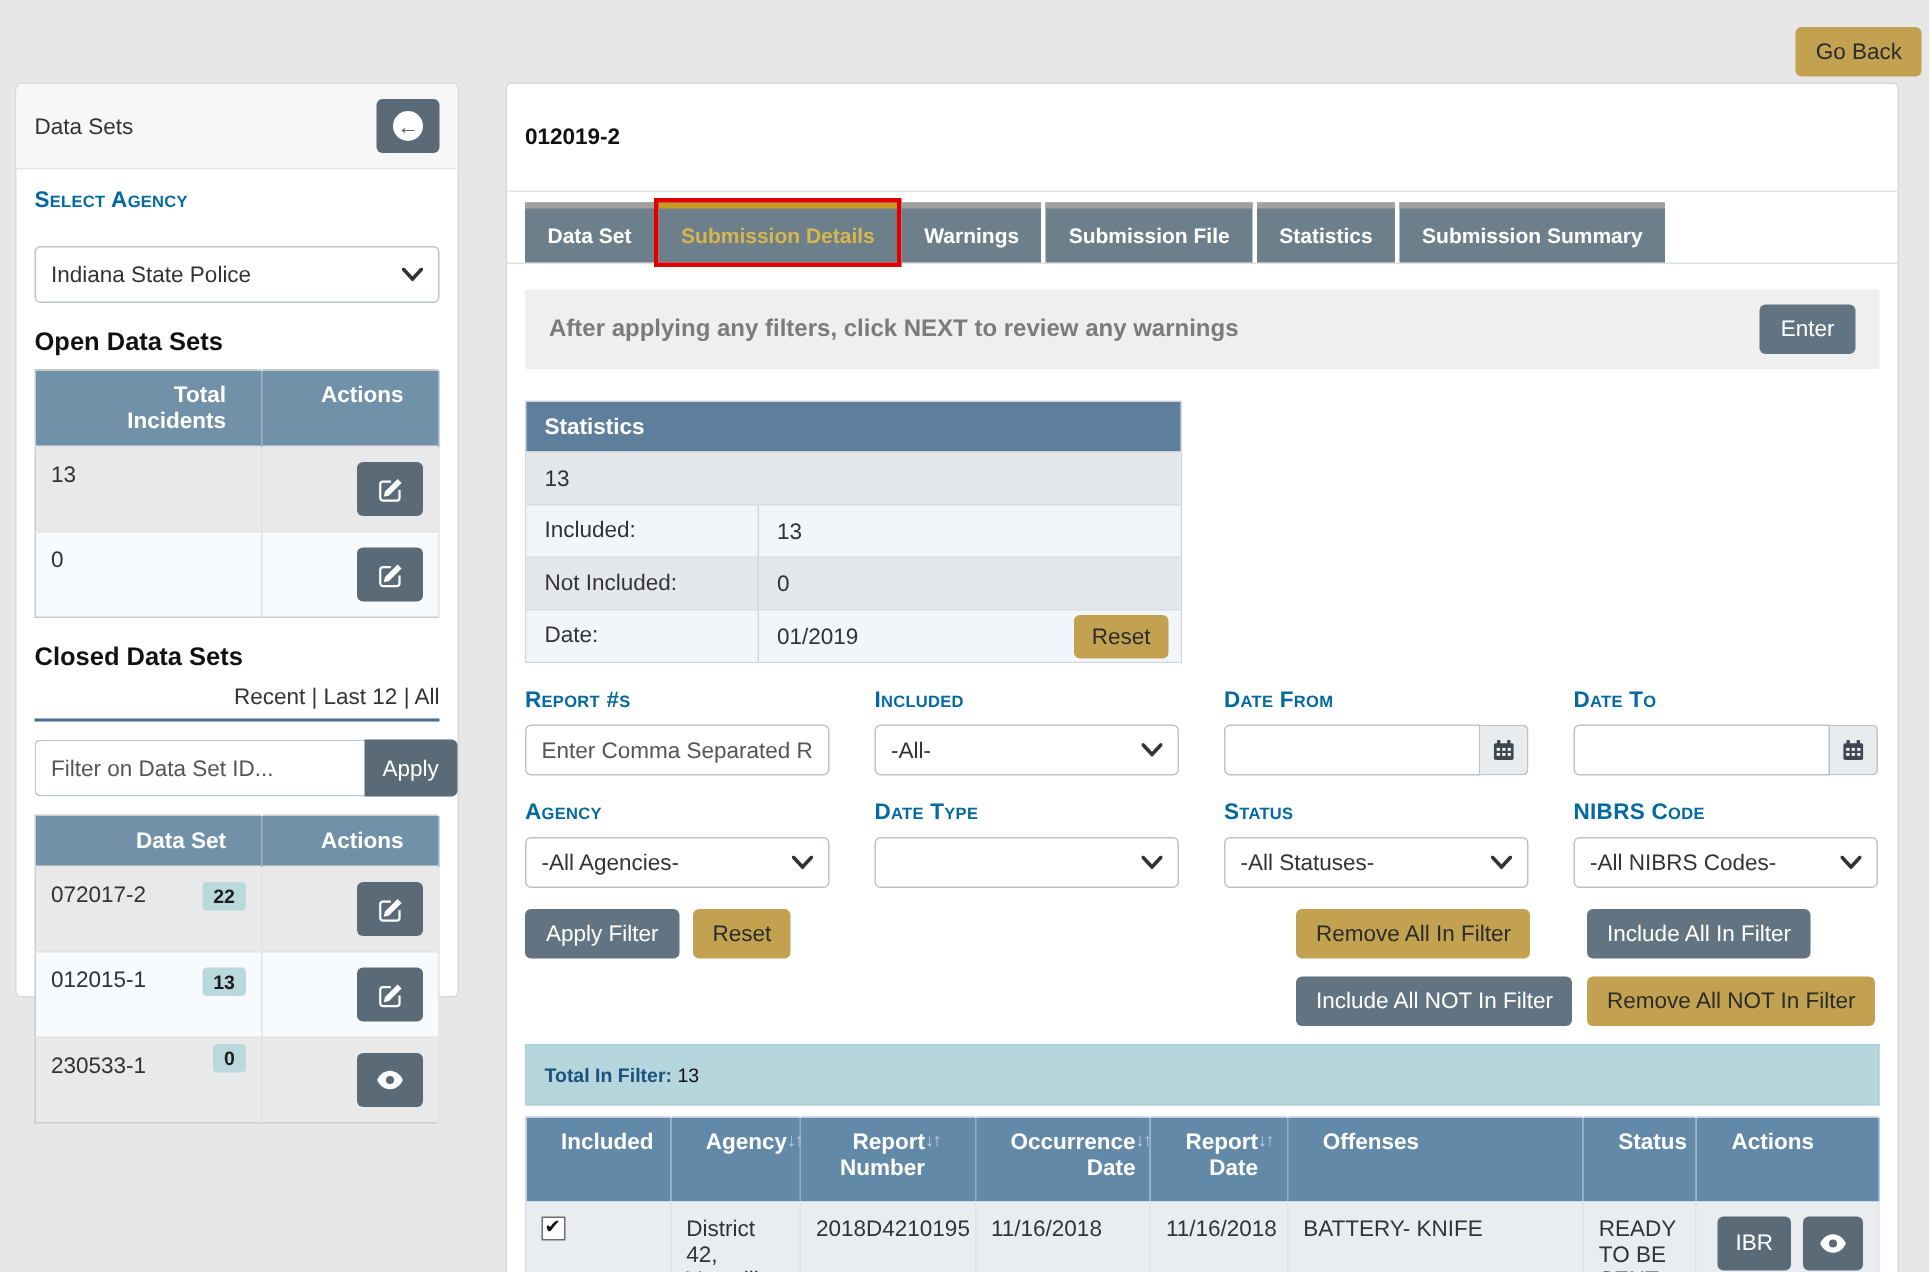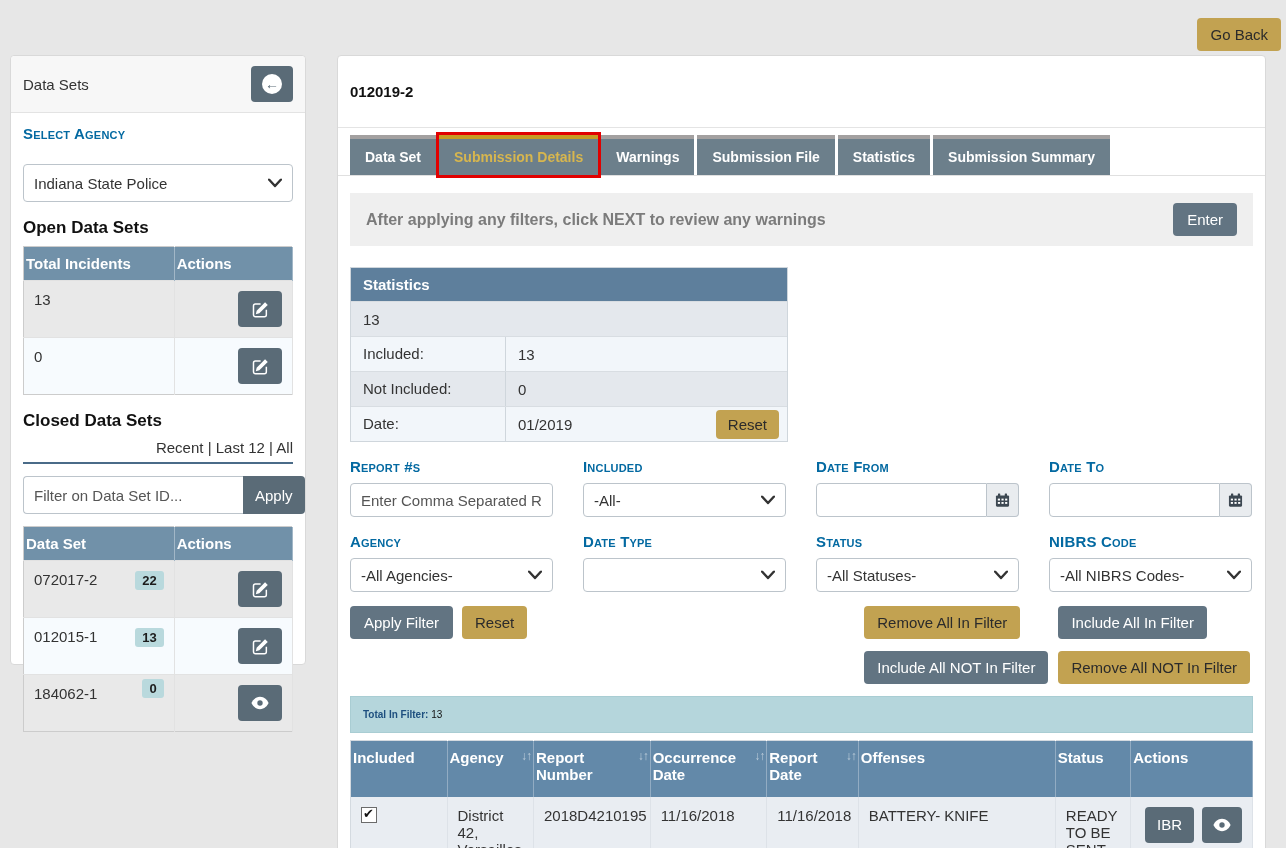--- a/index.html
+++ b/index.html
@@ -12,21 +12,21 @@
   .btn-slate { background:#627482; color:#fff; }
   .btn-slate-dk { background:#5a6b77; color:#fff; }
   .btn-gold { background:#c2a251; color:#2b2b2b; }
   .icon-btn { width:44px; height:36px; }
   .panel { position:absolute; background:#fff; border:1px solid #d9d9d9; border-radius:4px; }
   .flabel { font-weight:bold; color:#0369a1; font-variant:small-caps; font-size:15px; letter-spacing:.2px; }
   .chev { position:absolute; right:10px; top:50%; transform:translateY(-50%); pointer-events:none; }
   .selectbox { position:relative; height:34px; border:1px solid #bcc4cb; border-radius:4px;
     background:#fff; display:flex; align-items:center; padding:0 26px 0 10px; font-size:15px; color:#333; }
   .tbl { width:100%; border-collapse:collapse; table-layout:fixed; }
-  .tbl th { color:#fff; font-size:15px; text-align:left; font-weight:bold; padding:8px 2px; vertical-align:top; }
+  .tbl th { color:#fff; font-size:15px; text-align:right; font-weight:bold; padding:8px 23px; vertical-align:top; }
   .tbl td { font-size:15px; padding:8px 10px; vertical-align:top; }
 
   
   #go-back { position:absolute; top:18px; right:5px; padding:8px 13px; font-size:15px; }
 
   
   #sidebar { left:10px; top:55px; width:296px; height:610px; }
   #sidebar-header { display:flex; align-items:center; justify-content:space-between;
     padding:10px 12px; background:#f7f7f7; border-bottom:1px solid #e3e3e3;
     border-radius:4px 4px 0 0; }
@@ -89,21 +89,21 @@
     border-radius:0 4px 4px 0; display:flex; align-items:center; justify-content:center; cursor:pointer; }
 
   #filter-buttons { display:flex; margin-top:14px; align-items:flex-start; }
   #apply-filter { padding:8px 14px; margin-right:9px; }
   #filter-reset { padding:8px 13px; }
   #bulk-grid { margin-left:auto; display:grid; grid-template-columns:max-content max-content;
     column-gap:10px; row-gap:12px; justify-items:start; margin-right:3px; }
   #bulk-grid .btn { padding:8px 13px; }
 
   #total-bar { margin-top:12px; background:#b5d6dc; border:1px solid #a9cdd3;
-    padding:12px; font-size:10px; }
+    padding:12px; font-size:13px; }
   #total-bar .lbl { color:#1d4f7f; font-weight:bold; }
   #total-bar .val { color:#111; }
 
   #data-tbl { margin-top:7px; border:1px solid #d4dae0; }
   #data-tbl th { background:#6389a9; border-right:1px solid rgba(255,255,255,.3); height:56px; }
   #data-tbl td { background:#e9edf2; border-right:1px solid #dde2e8; padding:10px; height:110px; }
   .th-flex { display:flex; }
   .sort-icon { margin-left:auto; font-size:12px; color:#bcccda; font-weight:normal; letter-spacing:-1px; }
   .sort-icon::before { content:"\2193\2191"; }
   .cb { width:16px; height:16px; border:1px solid #6b6b6b; background:#fff; display:inline-block; position:relative; cursor:pointer; }
@@ -198,21 +198,21 @@
         <td><span>012015-1</span>
             <span class="badge">13</span></td>
         <td class="act-cell"><button class="btn btn-slate-dk icon-btn">
           <svg width="17" height="17" viewBox="0 0 16 16">
                   <path d="M12.3 1.2l2.5 2.5-7.9 7.9-3.3.8.8-3.3z" fill="#fff"></path>
                   <path d="M13.5 8.2v4.8a1.8 1.8 0 0 1-1.8 1.8H3.2a1.8 1.8 0 0 1-1.8-1.8V4.7a1.8 1.8 0 0 1 1.8-1.8h4.9" fill="none" stroke="#fff" stroke-width="1.4"></path>
                 </svg>
         </button></td>
       </tr>
       <tr class="odd">
-        <td><span>184062-1</span>
+        <td><span>230533-1</span>
             <span class="badge" style="margin-top:-6px">0</span></td>
         <td class="act-cell"><button class="btn btn-slate-dk icon-btn">
           <svg width="18" height="14" viewBox="0 0 16 12">
                   <path d="M8 .5C4.2.5 1.3 3.6.4 6c.9 2.4 3.8 5.5 7.6 5.5s6.7-3.1 7.6-5.5C14.7 3.6 11.8.5 8 .5z" fill="#fff"></path>
                   <circle cx="8" cy="6" r="2.4" fill="#5a6b77"></circle>
                 </svg>
         </button></td>
       </tr>
     </tbody>
       </table>

